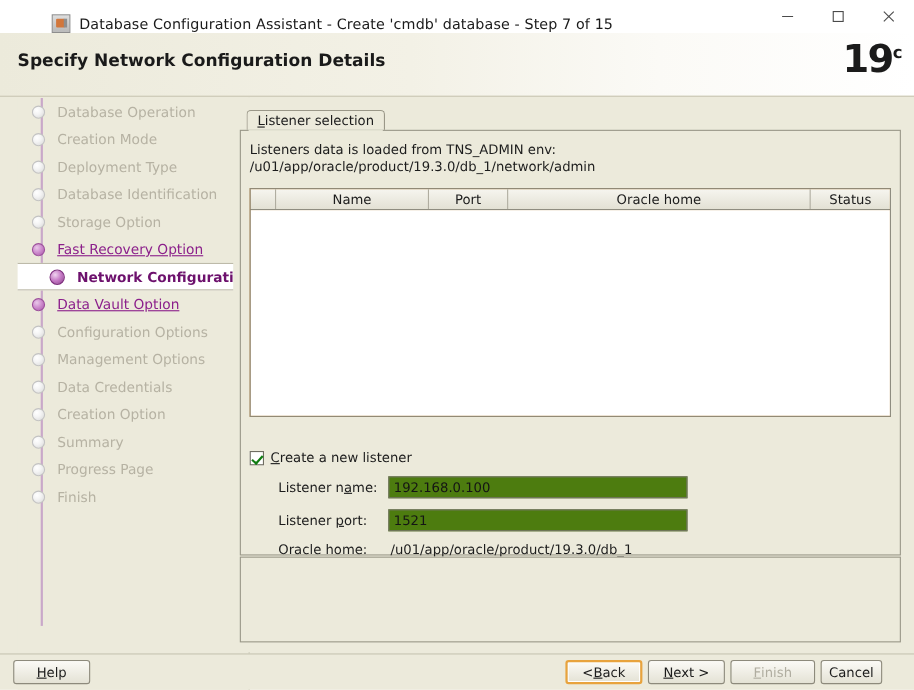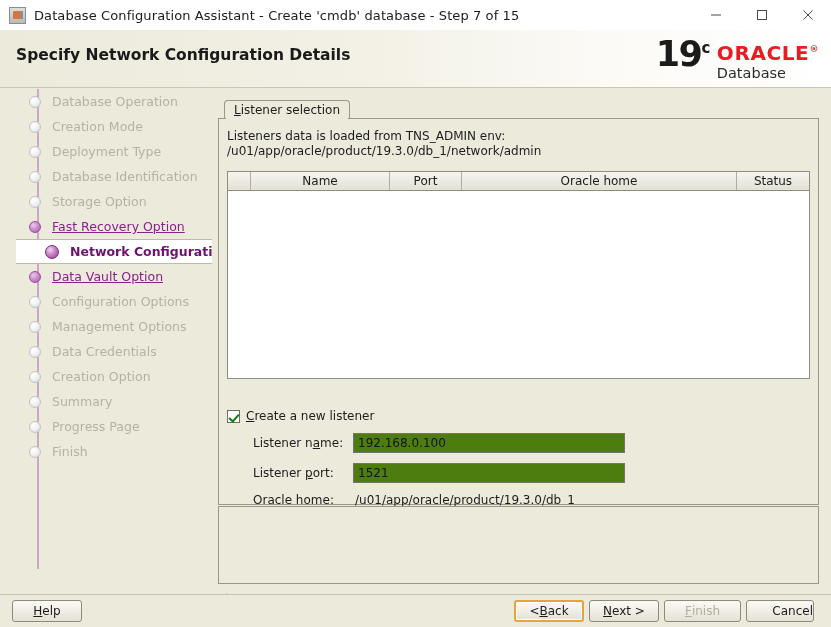--- a/index.html
+++ b/index.html
@@ -14,22 +14,23 @@
     width: 831px; height: 627px;
     background: #eceadb;
     box-sizing: border-box;
   }
 
   
   .titlebar {
     position: absolute; left: 0; top: 0;
     width: 831px; height: 30px;
     background: #ffffff;
-    display: flex; align-items: center;
-    box-sizing: border-box;
+    display: flex; align-items: flex-end;
+    box-sizing: border-box;
+    padding-left: 38px;
   }
   .title-icon {
     width: 17px; height: 17px;
     margin-left: 9px; margin-right: 8px;
     position: relative;
     background: linear-gradient(#dedede,#b9b9b9);
     border: 1px solid #8d8d8d;
     box-sizing: border-box;
     flex: 0 0 auto;
   }
@@ -317,21 +318,21 @@
   }
   .btn.focus {
     border: 2px solid #e8a33d;
     box-shadow: inset 0 0 0 1px #ffffff;
   }
   .btn.disabled { color: #b0ada0; }
   #btn-help   { left: 12px;  width: 70px; }
   #btn-back   { left: 514px; width: 70px; }
   #btn-next   { left: 589px; width: 70px; }
   #btn-finish { left: 664px; width: 77px; }
-  #btn-cancel { left: 746px; width: 68px; justify-content: flex-end; }
+  #btn-cancel { left: 746px; width: 56px; }
 </style>
 </head>
 <body>
 
 <div id="app">
 
   <div class="titlebar">
     <div class="title-icon"></div>
     <div class="title-text">Database Configuration Assistant - Create 'cmdb' database - Step 7 of 15</div>
     <div class="win-controls">
@@ -351,24 +352,20 @@
             <line x1="10.5" y1="1.5" x2="1.5" y2="10.5" stroke="#4a4a4a" stroke-width="1"></line>
           </svg>
       </div>
     </div>
   </div>
 
   <div class="banner">
     <div class="banner-title">Specify Network Configuration Details</div>
     <div class="brand">
       <div class="brand-19"><span>19</span><span class="brand-c">c</span></div>
-      <div class="brand-right">
-        <div class="brand-oracle"><span>ORACLE</span><sup>®</sup></div>
-        <div class="brand-db">Database</div>
-      </div>
     </div>
   </div>
 
   <div class="sidebar">
     <div class="step-rail"></div>
     <div id="steps">
         <div class="step pending">
           <div class="dot"></div>
           <div class="label">Database Operation</div>
         </div>

